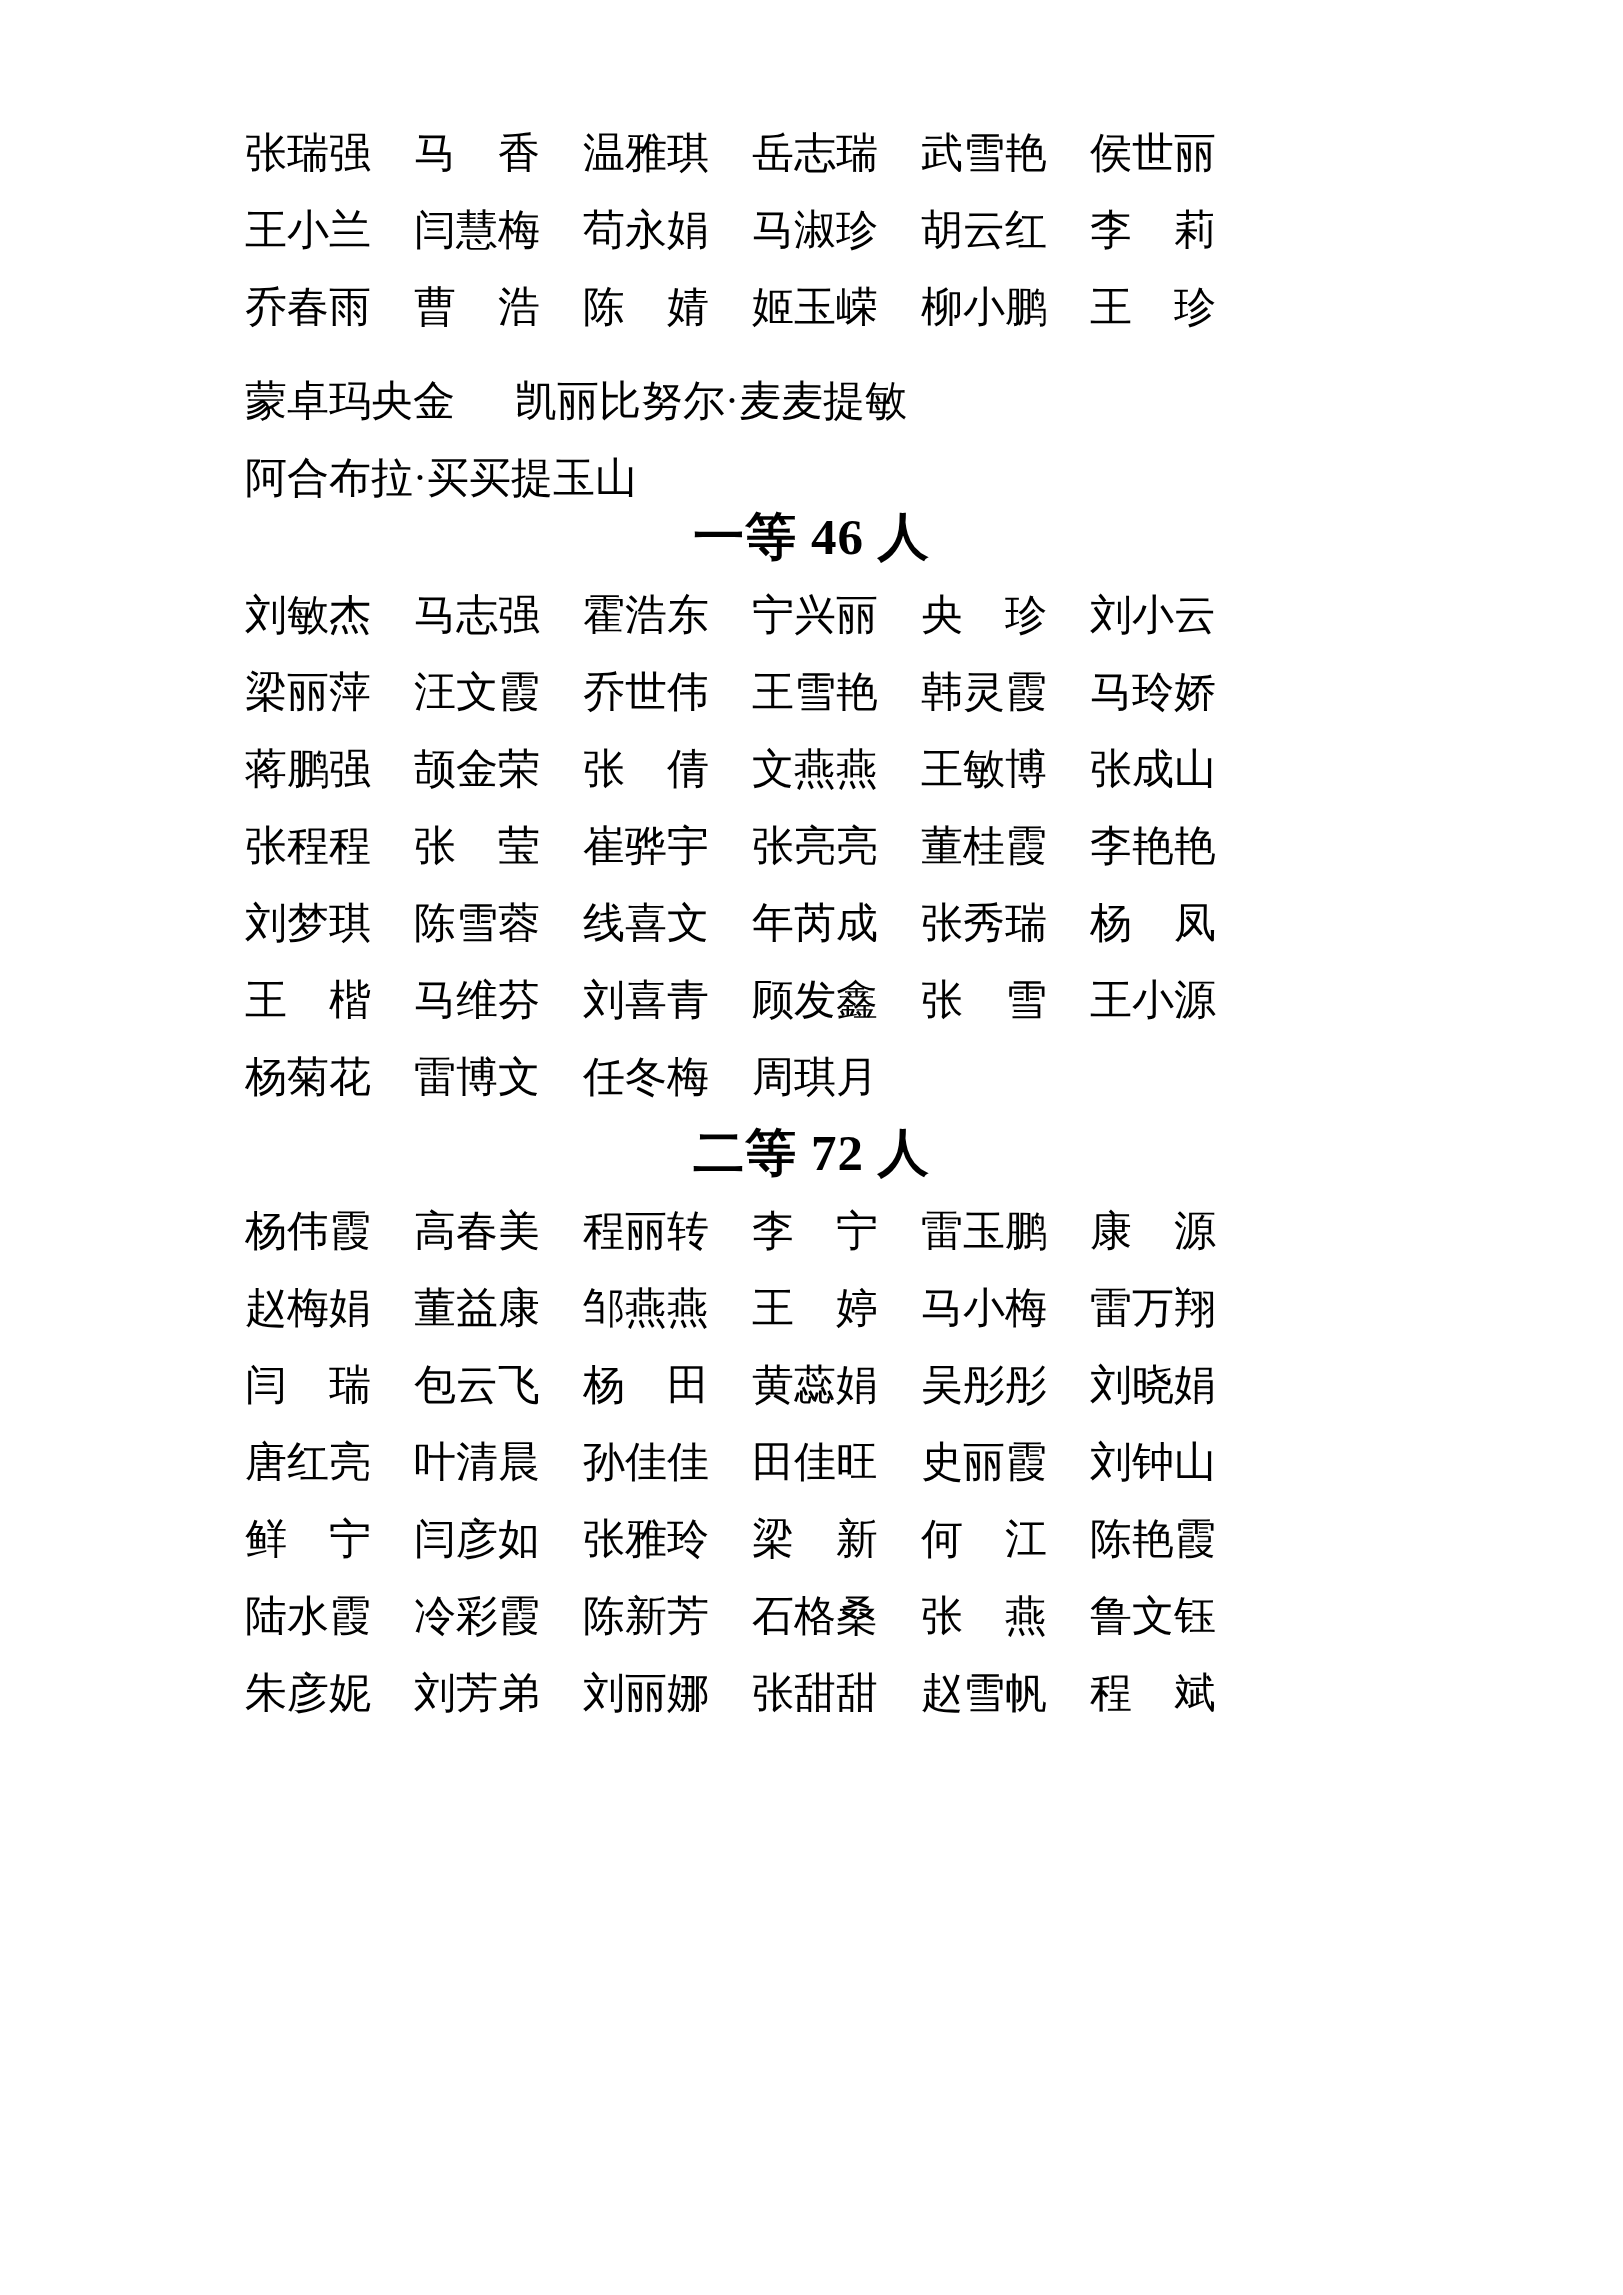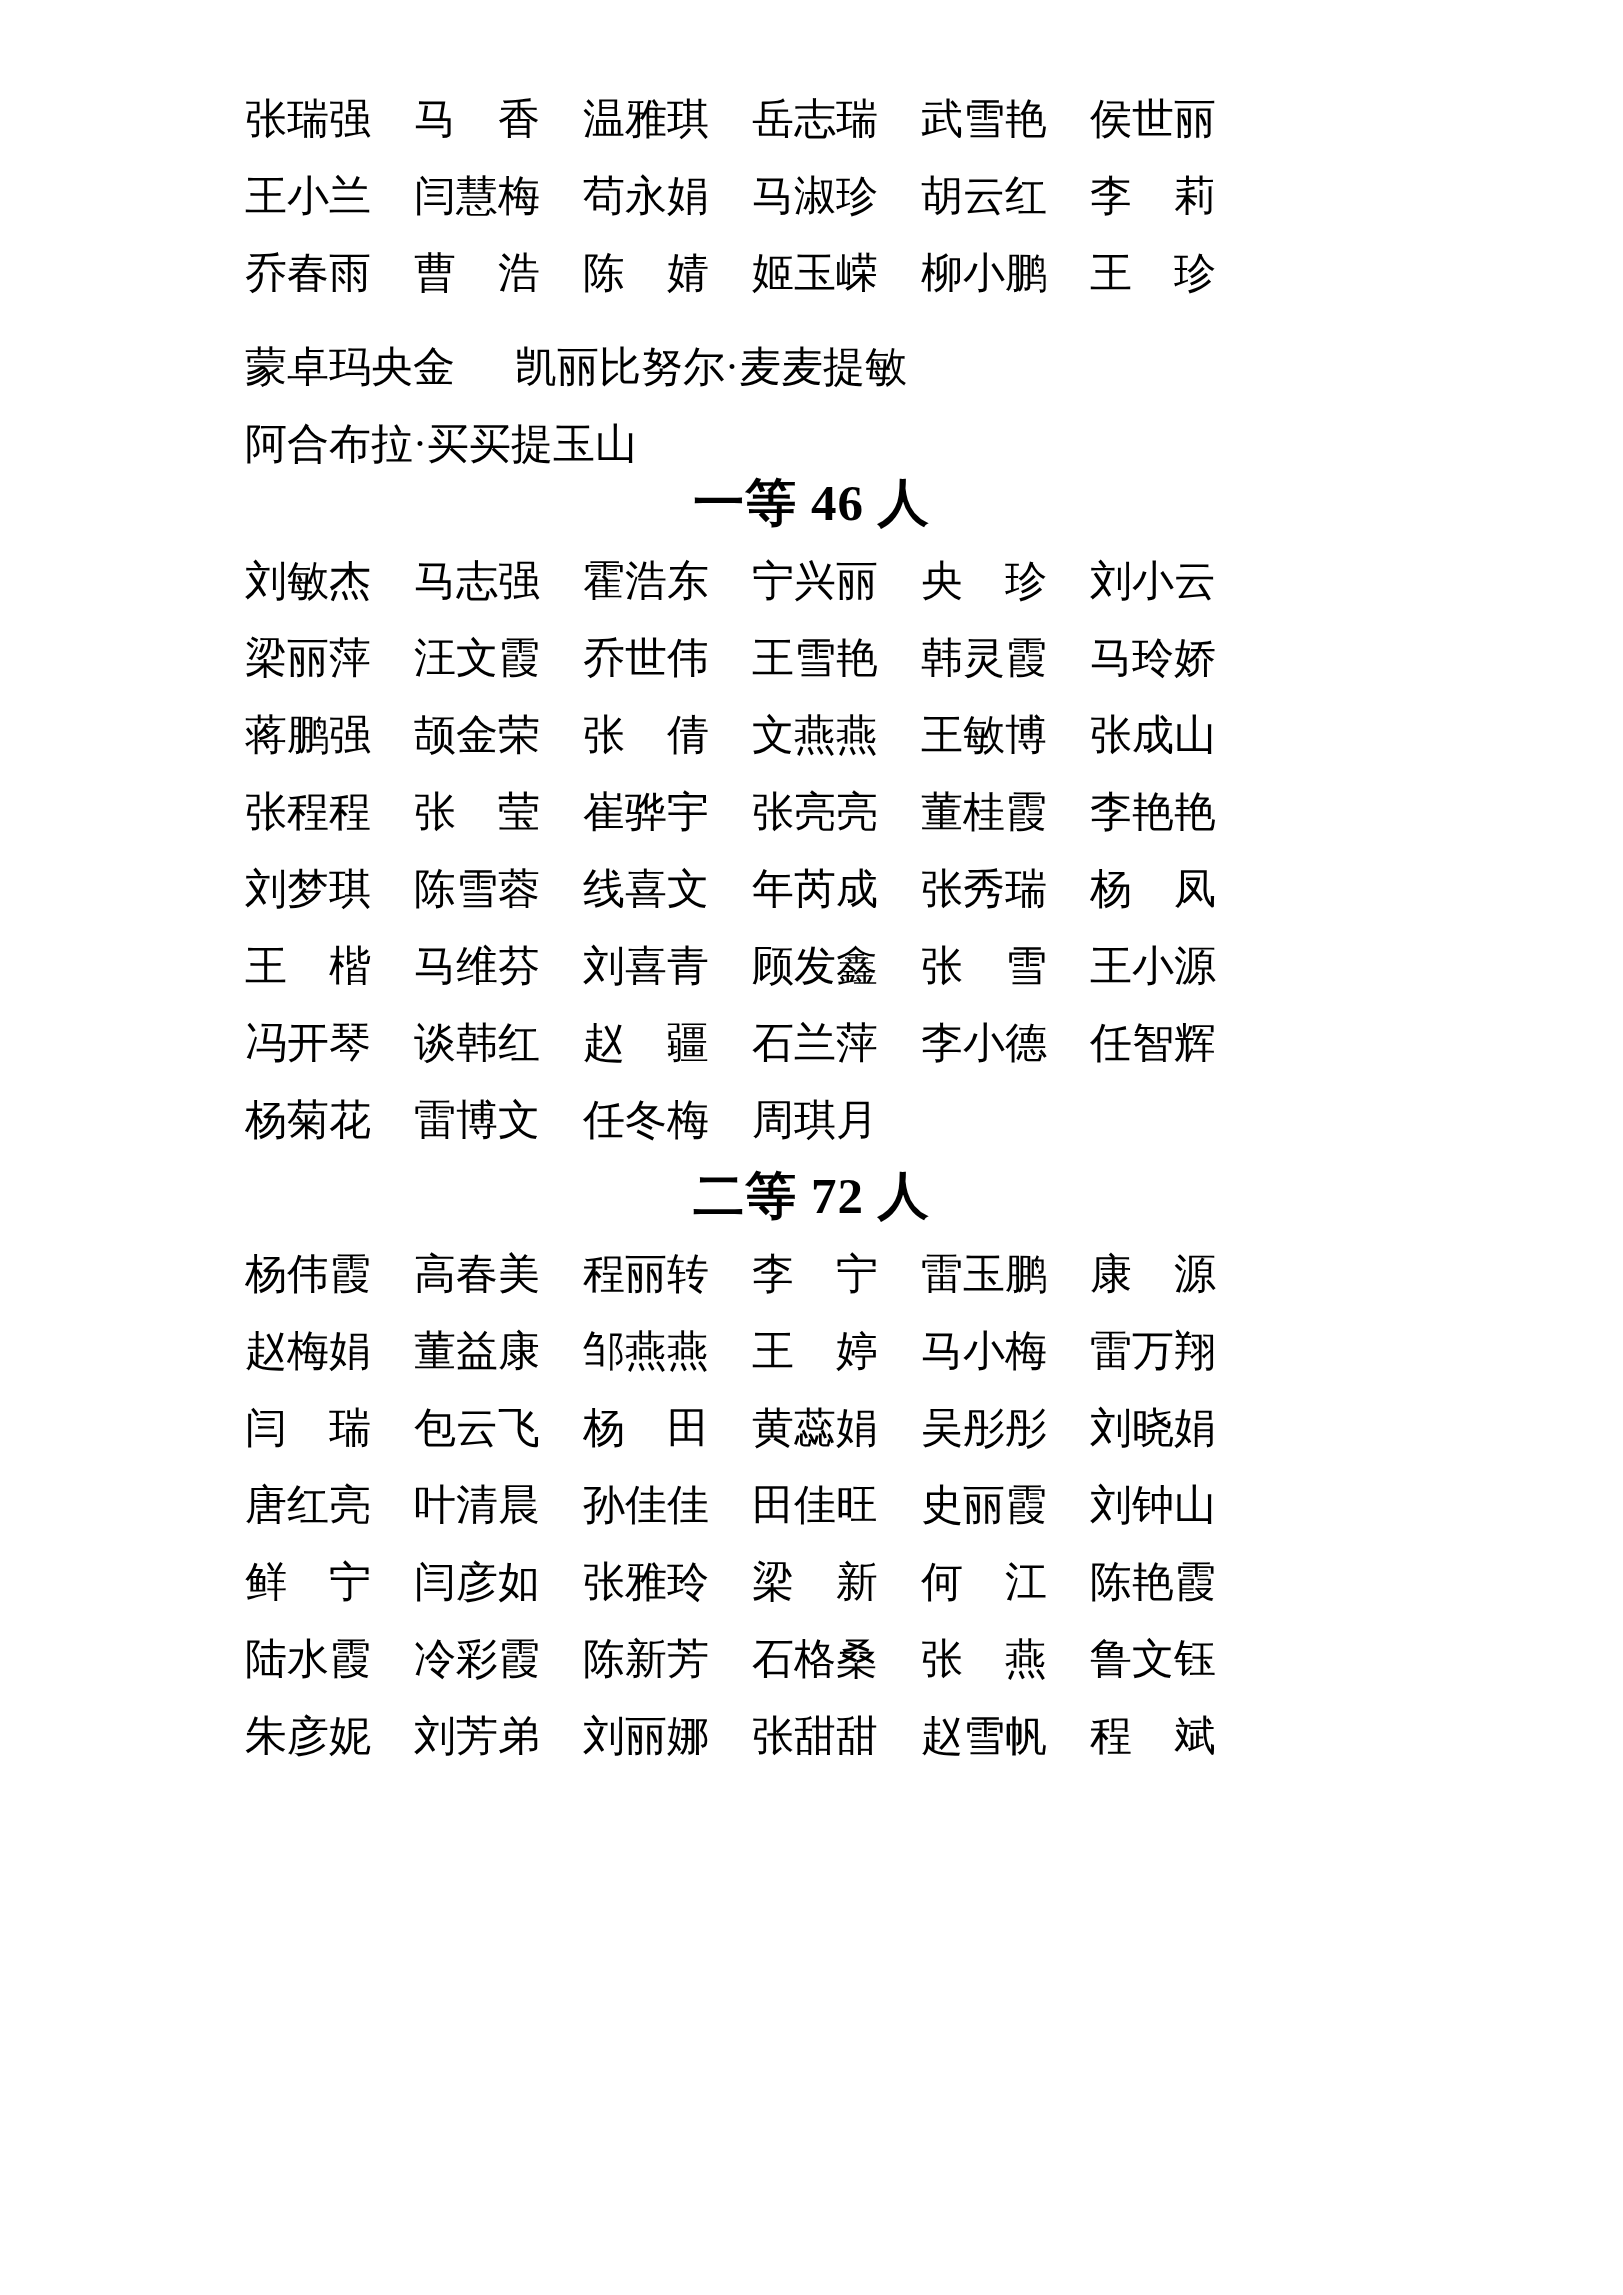--- a/index.html
+++ b/index.html
@@ -9,21 +9,21 @@
     background: #ffffff;
     color: #000000;
     font-family: "Liberation Serif", "DejaVu Serif", serif;
     overflow: hidden;
   }
   .page {
     position: relative;
     width: 1623px;
     height: 1841px;
     box-sizing: border-box;
-    padding-top: 80px;
+    padding-top: 114px;
   }
   
   .name-row {
     margin-left: 245px;
     height: 77px;
     display: grid;
     grid-template-columns: repeat(6, 169px);
     align-items: center;
     font-size: 42px;
     line-height: 1;
@@ -140,28 +140,20 @@
       </div>
       <div class="name-row">
         <span class="name-cell">王　楷</span>
         <span class="name-cell">马维芬</span>
         <span class="name-cell">刘喜青</span>
         <span class="name-cell">顾发鑫</span>
         <span class="name-cell">张　雪</span>
         <span class="name-cell">王小源</span>
       </div>
       <div class="name-row">
-        <span class="name-cell">冯开琴</span>
-        <span class="name-cell">谈韩红</span>
-        <span class="name-cell">赵　疆</span>
-        <span class="name-cell">石兰萍</span>
-        <span class="name-cell">李小德</span>
-        <span class="name-cell">任智辉</span>
-      </div>
-      <div class="name-row">
         <span class="name-cell">杨菊花</span>
         <span class="name-cell">雷博文</span>
         <span class="name-cell">任冬梅</span>
         <span class="name-cell">周琪月</span>
       </div>
       <div class="subheading">二等 72 人</div>
       <div class="name-row">
         <span class="name-cell">杨伟霞</span>
         <span class="name-cell">高春美</span>
         <span class="name-cell">程丽转</span>

